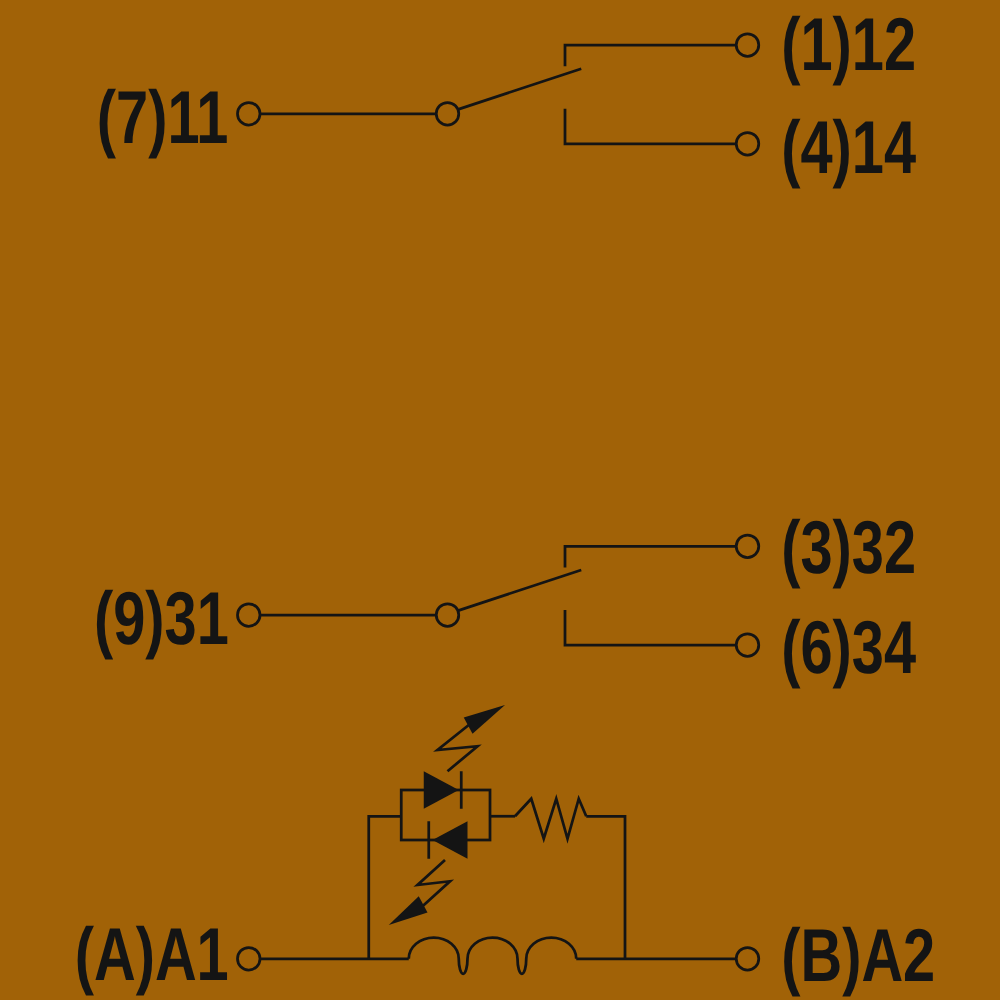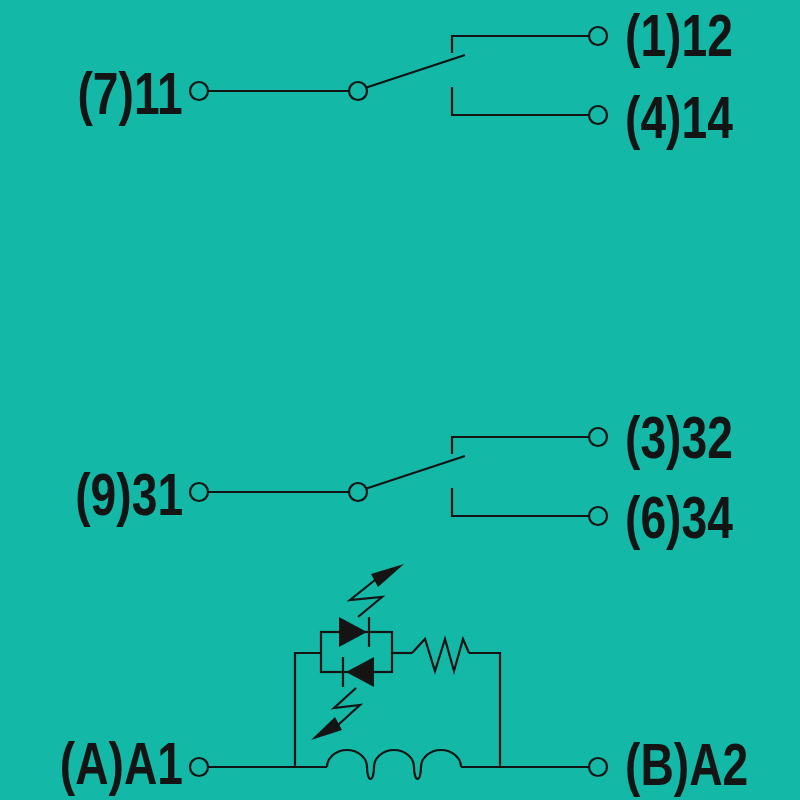--- a/index.html
+++ b/index.html
@@ -1,17 +1,17 @@
 <!DOCTYPE html>
 <html><head>
 <meta charset="utf-8">
 <style>
   html,body{margin:0;padding:0;background:#ffffff;}
   .stage{
-    position:relative;width:800px;height:800px;background:#14b8a6;
+    position:relative;width:800px;height:800px;background:#a16207;
     overflow:hidden;font-family:"Liberation Sans",sans-serif;
   }
   .stage svg{position:absolute;left:0;top:0;}
   .lbl{
     position:absolute;font-size:60px;font-weight:bold;color:#141414;
     line-height:72px;height:72px;white-space:nowrap;
   }
   .lbl.anchor-r{transform:scaleX(.77);transform-origin:right center;}
   .lbl.anchor-l{transform:scaleX(.77);transform-origin:left center;}
 </style>

